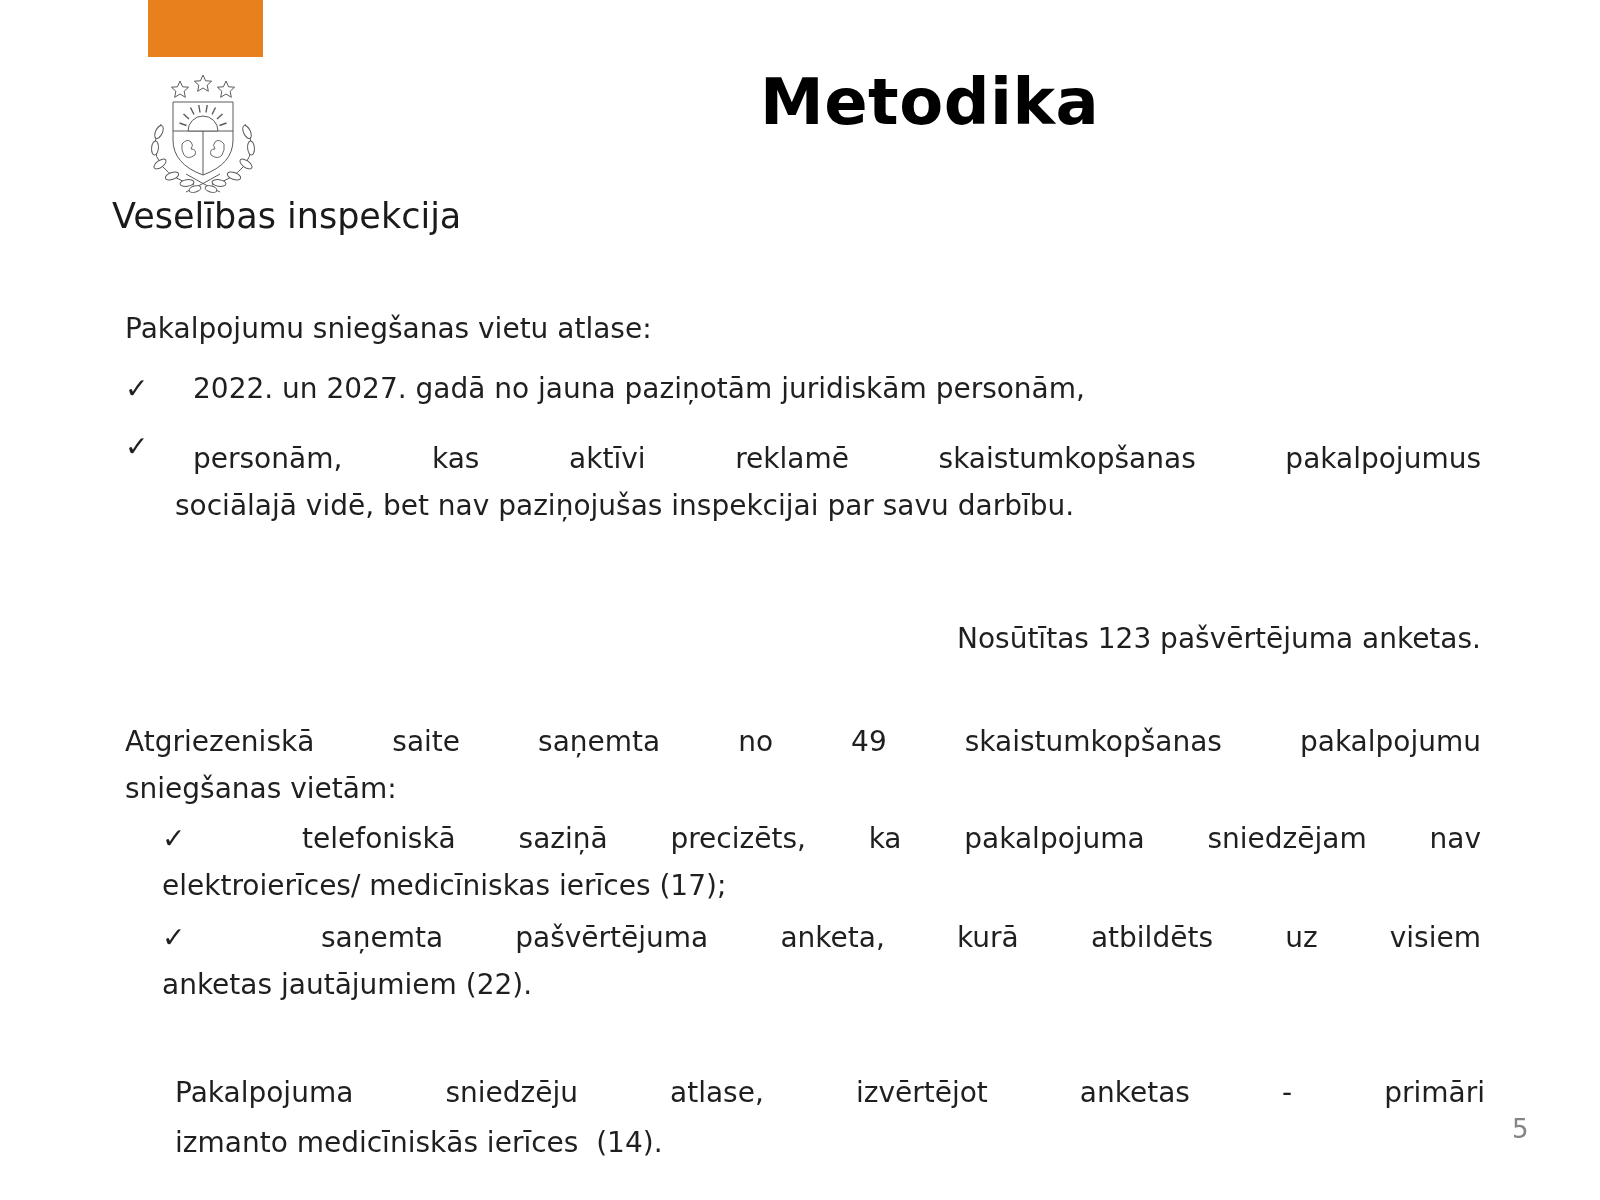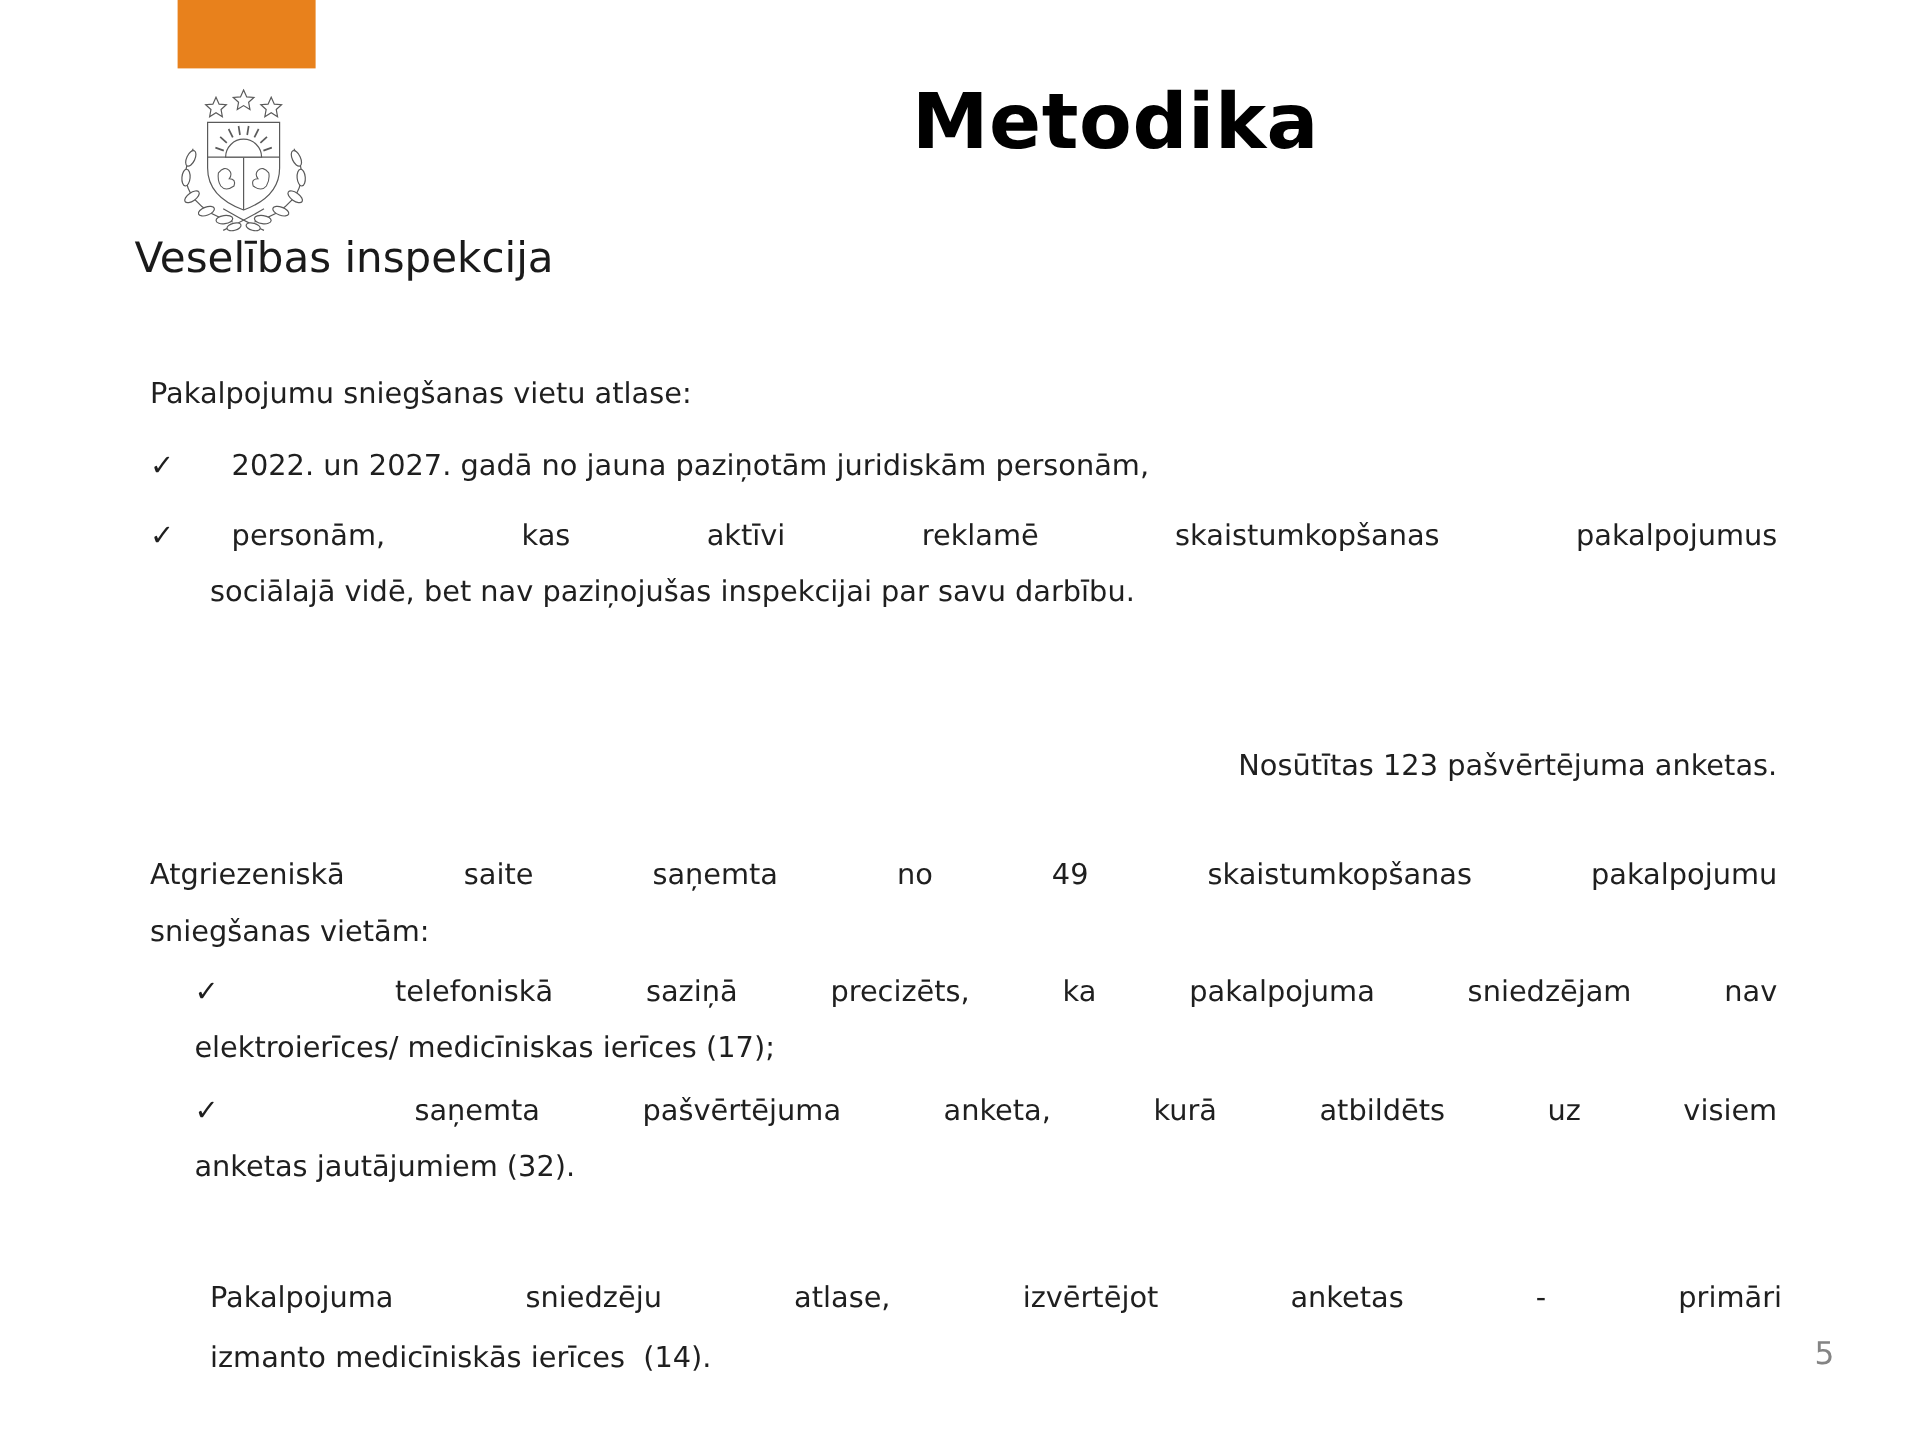--- a/index.html
+++ b/index.html
@@ -6,23 +6,23 @@
   .slide {
     position:relative; width:1600px; height:1200px; background:#ffffff;
     font-family:"DejaVu Sans","Liberation Sans",sans-serif; color:#1f1f1f; overflow:hidden;
   }
   .accent-bar { position:absolute; left:148px; top:0; width:115px; height:57px; background:#E8811C; }
   .logo-svg { position:absolute; left:140px; top:74px; width:126px; height:124px; }
   .logo-caption { position:absolute; left:112px; top:202px; font-size:35px; line-height:29px; color:#1a1a1a; }
   .title { position:absolute; left:760px; top:72px; font-size:64px; line-height:60px; font-weight:bold; color:#000000; letter-spacing:0.5px; }
   .page-number { position:absolute; left:1512px; top:1115px; font-size:26px; line-height:28px; color:#848484; }
 
-  .block { position:absolute; font-size:24px; line-height:47px; }
+  .block { position:absolute; font-size:28px; line-height:47px; }
   .line { white-space:normal; }
-  .stretch { text-align:justify; text-align-last:justify; }
+  .stretch { text-align:justify; text-align-last:justify;margin-top:12px; }
   .marker { position:absolute; left:0; top:0; }
   .pl68 { padding-left:68px; }
   .pl50 { padding-left:50px; }
 
   .b-intro     { left:125px; top:305px; width:1356px; }
   .b-bullet1   { left:125px; top:365px; width:1356px; }
   .b-bullet2   { left:125px; top:423px; width:1356px; }
   .b-sent      { left:125px; top:615px; width:1356px;text-align:right; }
   .b-feedback  { left:125px; top:706px; width:1356px; }
   .b-sub1      { left:162px; top:803px; width:1319px; }
@@ -117,21 +117,21 @@
     <div class="line">sniegšanas vietām:</div>
   </div>
 
   <div class="block b-sub1">
     <div class="line stretch"><span>✓</span> <span>telefoniskā saziņā precizēts, ka pakalpojuma sniedzējam nav</span></div>
     <div class="line">elektroierīces/ medicīniskas ierīces (17);</div>
   </div>
 
   <div class="block b-sub2">
     <div class="line stretch"><span>✓</span> <span>saņemta pašvērtējuma anketa, kurā atbildēts uz visiem</span></div>
-    <div class="line">anketas jautājumiem (32).</div>
+    <div class="line">anketas jautājumiem (22).</div>
   </div>
 
   <div class="block b-selection">
     <div class="line stretch">Pakalpojuma sniedzēju atlase, izvērtējot anketas - primāri</div>
     <div class="line">izmanto medicīniskās ierīces &nbsp;(14).</div>
   </div>
 
   <div class="page-number">5</div>
 
 </div>

